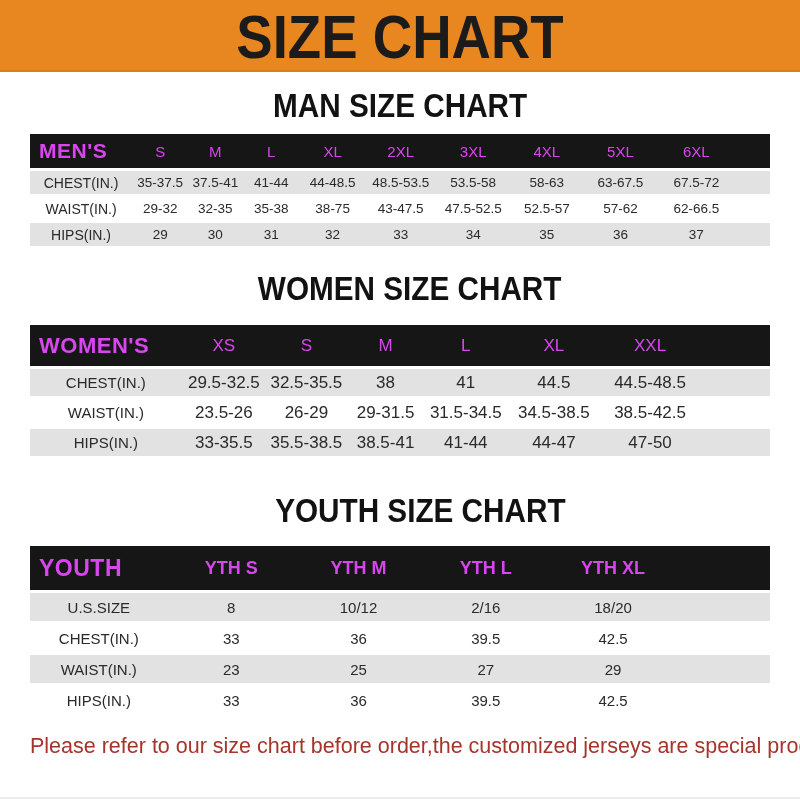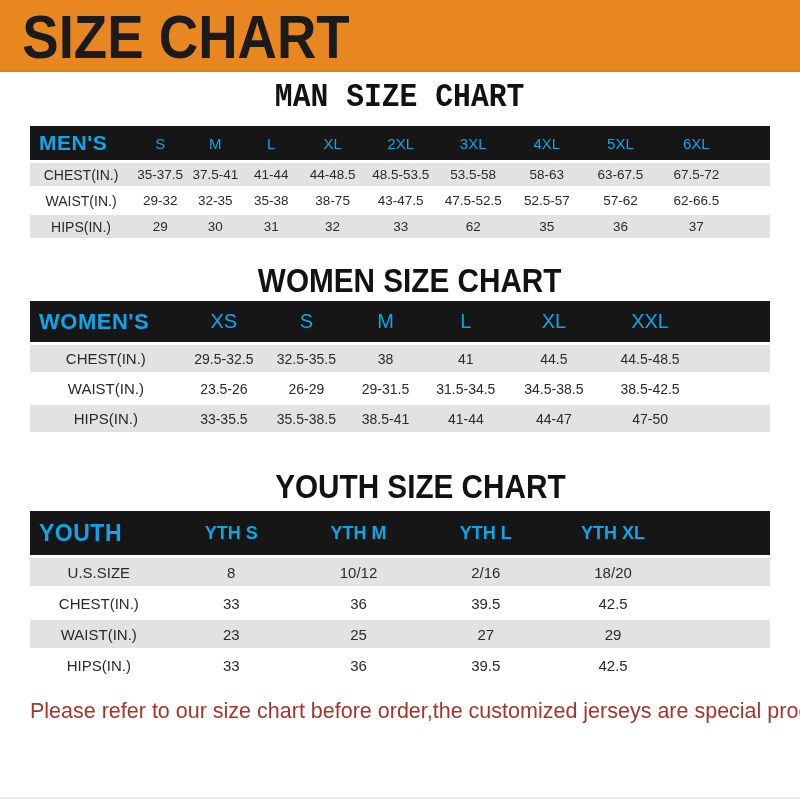--- a/index.html
+++ b/index.html
@@ -5,54 +5,54 @@
   html, body { margin:0; padding:0; }
   body {
     width:800px; height:800px; overflow:hidden;
     background:#ffffff;
     font-family:"Liberation Sans", sans-serif;
     position:relative;
   }
   .banner {
     height:72px;
     background:var(--banner_bg, #e8861f);
-    display:flex; align-items:center; justify-content:flex-start;
+    display:flex; align-items:center; justify-content:center;
     border-bottom:2px solid #d9811f;
     box-sizing:border-box;
   }
   .banner .banner-text {
     display:inline-block;
     font-size:62px; font-weight:800; line-height:1;
     color:var(--banner_text, #1b1b1b);
     transform:scaleX(.88); transform-origin:center;
     white-space:nowrap; padding-top:4px;
   }
   h2.section-heading {
     margin:0; text-align:center;
     font-size:33px; font-weight:800;
     color:var(--heading_text, #121212);
     line-height:36px;
   }
   h2.section-heading span { display:inline-block; transform:scaleX(.9); white-space:nowrap; }
-  .s0 h2 { margin-top:8px;font-family:Liberation Mono, monospace; }
+  .s0 h2 { margin-top:16px; }
   .s1 h2 { margin-top:22px;padding-left:20px; }
   .s2 h2 { margin-top:34px;margin-left:40px; }
 
   table.tbl {
     border-collapse:separate; border-spacing:0;
     table-layout:fixed; width:740px;
     margin:0 30px;
   }
   .s0 table.tbl { margin-top:10px; }
-  .s1 table.tbl { margin-top:2px; }
-  .s2 table.tbl { margin-top:6px; }
+  .s1 table.tbl { margin-top:18px; }
+  .s2 table.tbl { margin-top:17px; }
 
   .tbl th {
     background:var(--table_header_bg, #161616);
-    color:#0ea5e9; font-weight:normal;
+    color:#d946ef; font-weight:normal;
     border-bottom:3px solid #ffffff;
     padding:0; vertical-align:middle; text-align:center;
     white-space:nowrap; overflow:hidden;
   }
   .tbl th.lbl {
     text-align:left; padding-left:9px; font-weight:800; letter-spacing:.5px;
   }
   .tbl td {
     padding:0; vertical-align:middle; text-align:center;
     color:#2a2a2a; border-bottom:3px solid #ffffff;
@@ -61,23 +61,23 @@
   .tbl tbody tr:nth-child(odd) td { background:var(--row_alt_bg, #e2e2e2); }
   .tbl tbody tr:nth-child(even) td { background:#ffffff; }
 
   
   .s0 th { height:34px; font-size:15px; }
   .s0 th.lbl { font-size:21px; }
   .s0 td { height:23px; font-size:13.5px; }
   .s0 td.row-lbl { font-size:14px; }
 
   
-  .s1 th { height:41px; font-size:20px; }
+  .s1 th { height:41px; font-size:17px; }
   .s1 th.lbl { font-size:22px; }
-  .s1 td { height:27px; font-size:14px; }
+  .s1 td { height:27px; font-size:17px; }
   .s1 td.row-lbl { font-size:15px; }
 
   
   .s2 th { height:44px; font-size:18px;font-weight:bold; }
   .s2 th.lbl { font-size:23px; }
   .s2 td { height:28px; font-size:15px; }
   .s2 td.row-lbl { font-size:15px; }
 
   .notice {
     margin:14px 28px 0 30px;
@@ -157,21 +157,21 @@
           <td>62-66.5</td>
           <td></td>
         </tr>
         <tr>
           <td class="row-lbl">HIPS(IN.)</td>
           <td>29</td>
           <td>30</td>
           <td>31</td>
           <td>32</td>
           <td>33</td>
-          <td>62</td>
+          <td>34</td>
           <td>35</td>
           <td>36</td>
           <td>37</td>
           <td></td>
         </tr>
       </tbody>
     </table>
 </section>
 
 <section class="chart-section s1">

